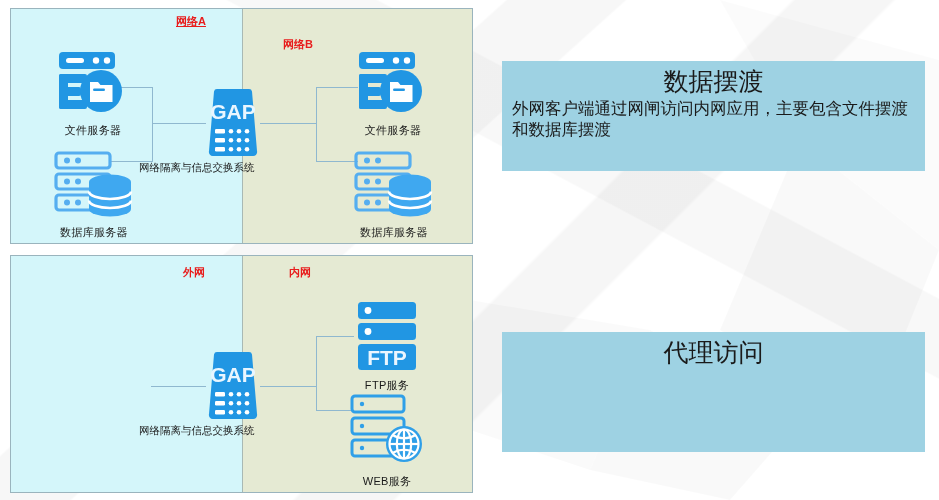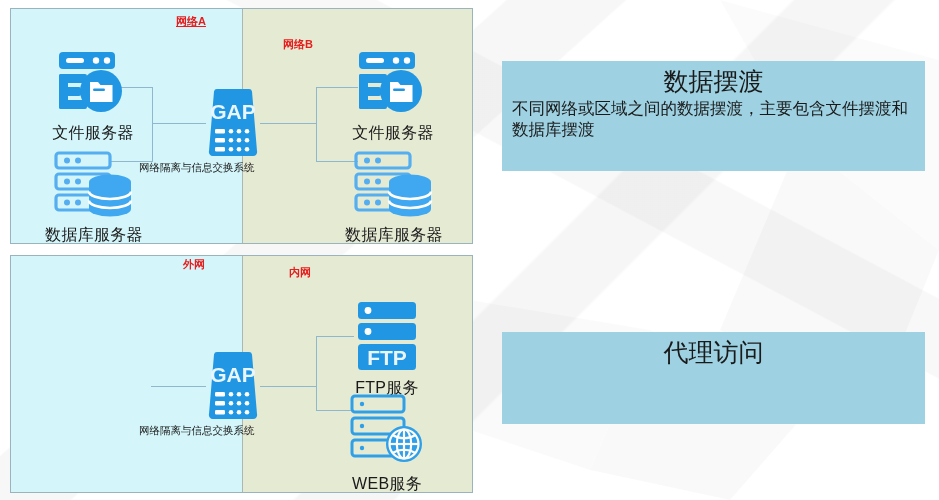--- a/index.html
+++ b/index.html
@@ -59,21 +59,21 @@
     font-weight: bold;
     white-space: nowrap;
   }
 
   
   .node {
     position: absolute;
     text-align: center;
   }
   .node-label {
-    font-size: 16px;
+    font-size: 11px;
     color: #1a1a1a;
     white-space: nowrap;
     margin-top: 2px;
     letter-spacing: 0.3px;
   }
   .gap-label {
     position: absolute;
     font-size: 10.5px;
     color: #1a1a1a;
     white-space: nowrap;
@@ -251,21 +251,21 @@
     </svg>
     <div class="node-label">数据库服务器</div>
   </div>
 </div>
 
 <div class="panel" style="left:10px; top:255px; width:463px; height:238px;">
   <div class="zone zone-left"></div>
   <div class="zone zone-right"></div>
   <div class="zone-divider"></div>
 
-  <div class="zone-label" style="left:172px; top:1px;">外网</div>
+  <div class="zone-label" style="left:172px; top:9px;">外网</div>
   <div class="zone-label" style="left:278px; top:9px;">内网</div>
 
   <div class="wire wire-h" style="left:140px; top:130px; width:55px;"></div>
   <div class="wire wire-h" style="left:249px; top:130px; width:56px;"></div>
   <div class="wire wire-v" style="left:305px; top:80px; height:74px;"></div>
   <div class="wire wire-h" style="left:305px; top:80px; width:38px;"></div>
   <div class="wire wire-h" style="left:305px; top:154px; width:38px;"></div>
 
 
   <div class="node" style="left:195px; top:94px; width:54px;">
@@ -323,18 +323,18 @@
         <path d="M42.5 41 a22 22 0 0 0 23 0"></path>
         <path d="M42.5 59 a22 22 0 0 1 23 0"></path>
       </g>
     </svg>
     <div class="node-label">WEB服务</div>
   </div>
 </div>
 
 <div class="callout" style="left:502px; top:61px; width:423px; height:110px;">
   <div class="callout-title">数据摆渡</div>
-  <div class="callout-body">不同网络或区域之间的数据摆渡，主要包含文件摆渡和数据库摆渡</div>
+  <div class="callout-body">外网客户端通过网闸访问内网应用，主要包含文件摆渡和数据库摆渡</div>
 </div>
 
-<div class="callout" style="left:502px; top:332px; width:423px; height:92px;">
+<div class="callout" style="left:502px; top:332px; width:423px; height:120px;">
   <div class="callout-title">代理访问</div>
 </div>
 
 </body></html>

